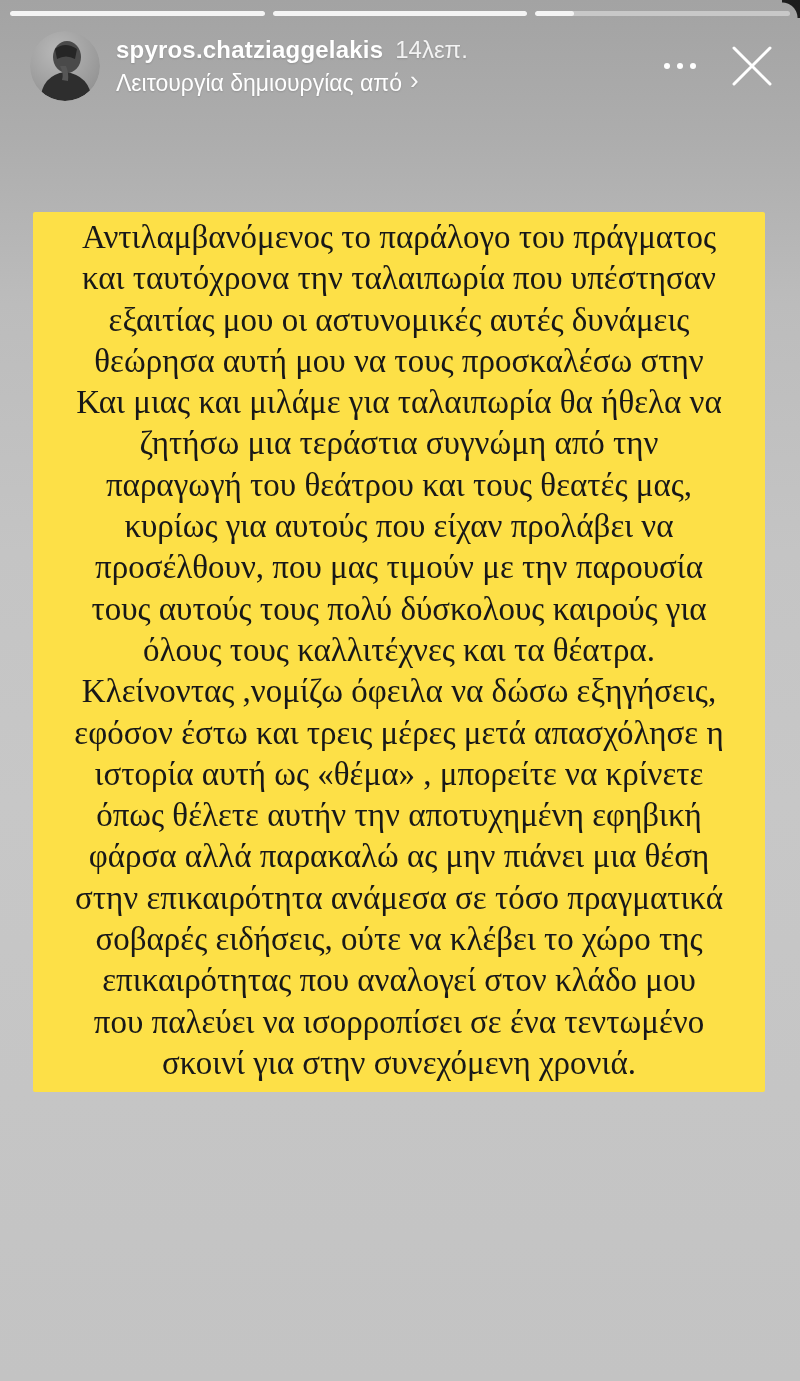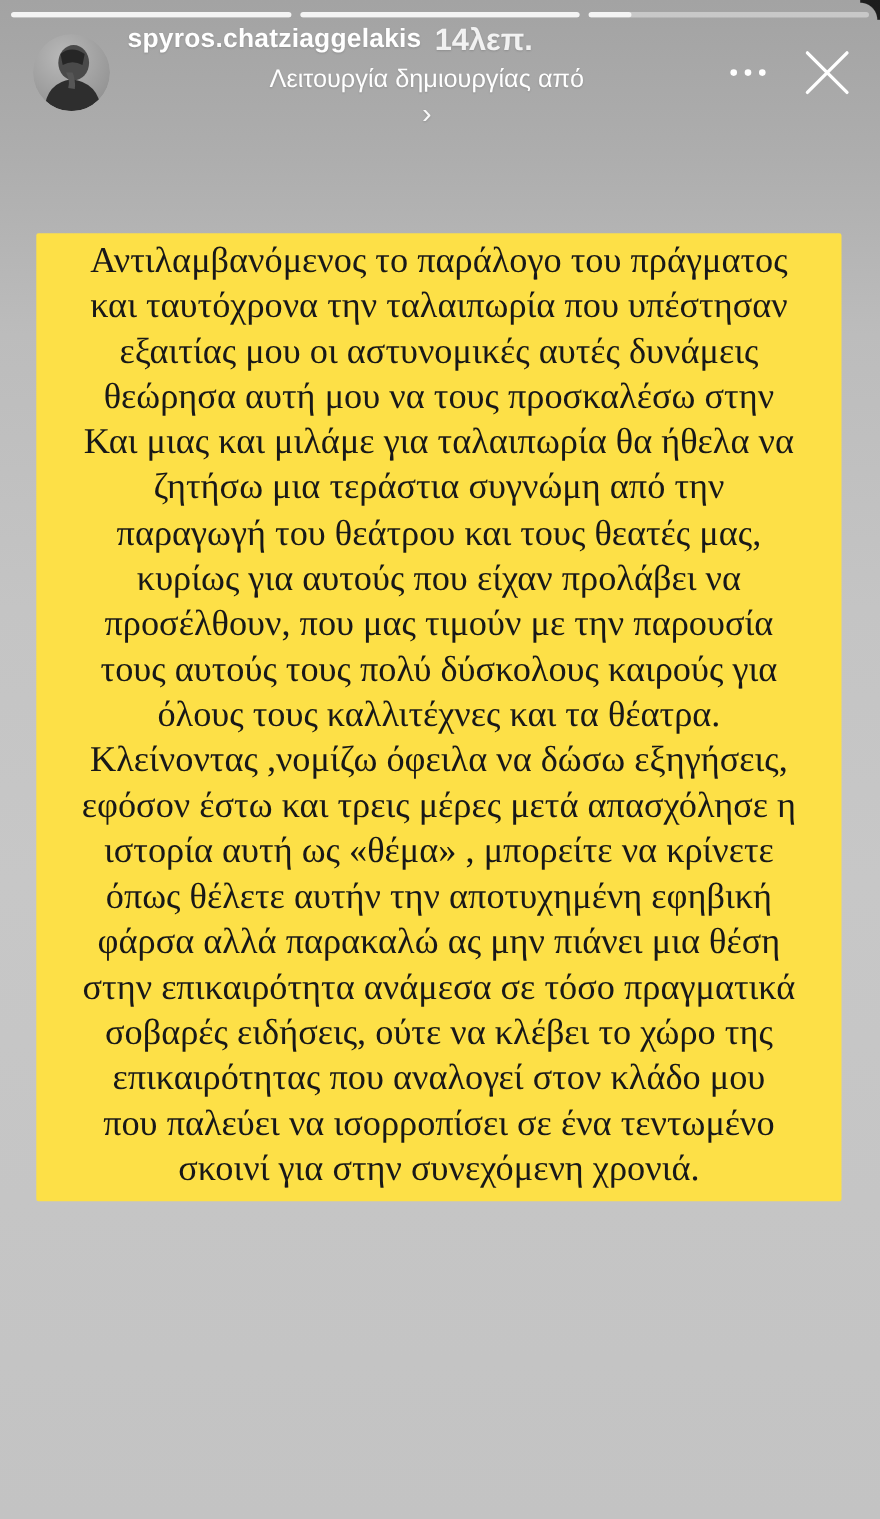--- a/index.html
+++ b/index.html
@@ -72,33 +72,32 @@
     color: #ffffff;
     text-shadow: 0 1px 2px rgba(0,0,0,0.15);
   }
   .username {
     font-size: 24px;
     font-weight: 700;
     letter-spacing: 0.2px;
     white-space: nowrap;
   }
   .timestamp {
-    font-size: 28px;
-    font-weight: 700;
+    font-size: 24px;
+    font-weight: 400;
     color: rgba(255,255,255,0.88);
     white-space: nowrap;
   }
   .subtitle-row {
     margin-top: 6px;
     display: flex;
-    align-items: center;
+    align-items: flex-start;
     gap: 8px;
     color: #ffffff;
     text-shadow: 0 1px 2px rgba(0,0,0,0.15);
-    flex-direction: column;
   }
   .subtitle {
     font-size: 23px;
     font-weight: 400;
     white-space: nowrap;
   }
   .chevron {
     font-size: 26px;
     line-height: 20px;
     color: rgba(255,255,255,0.95);

